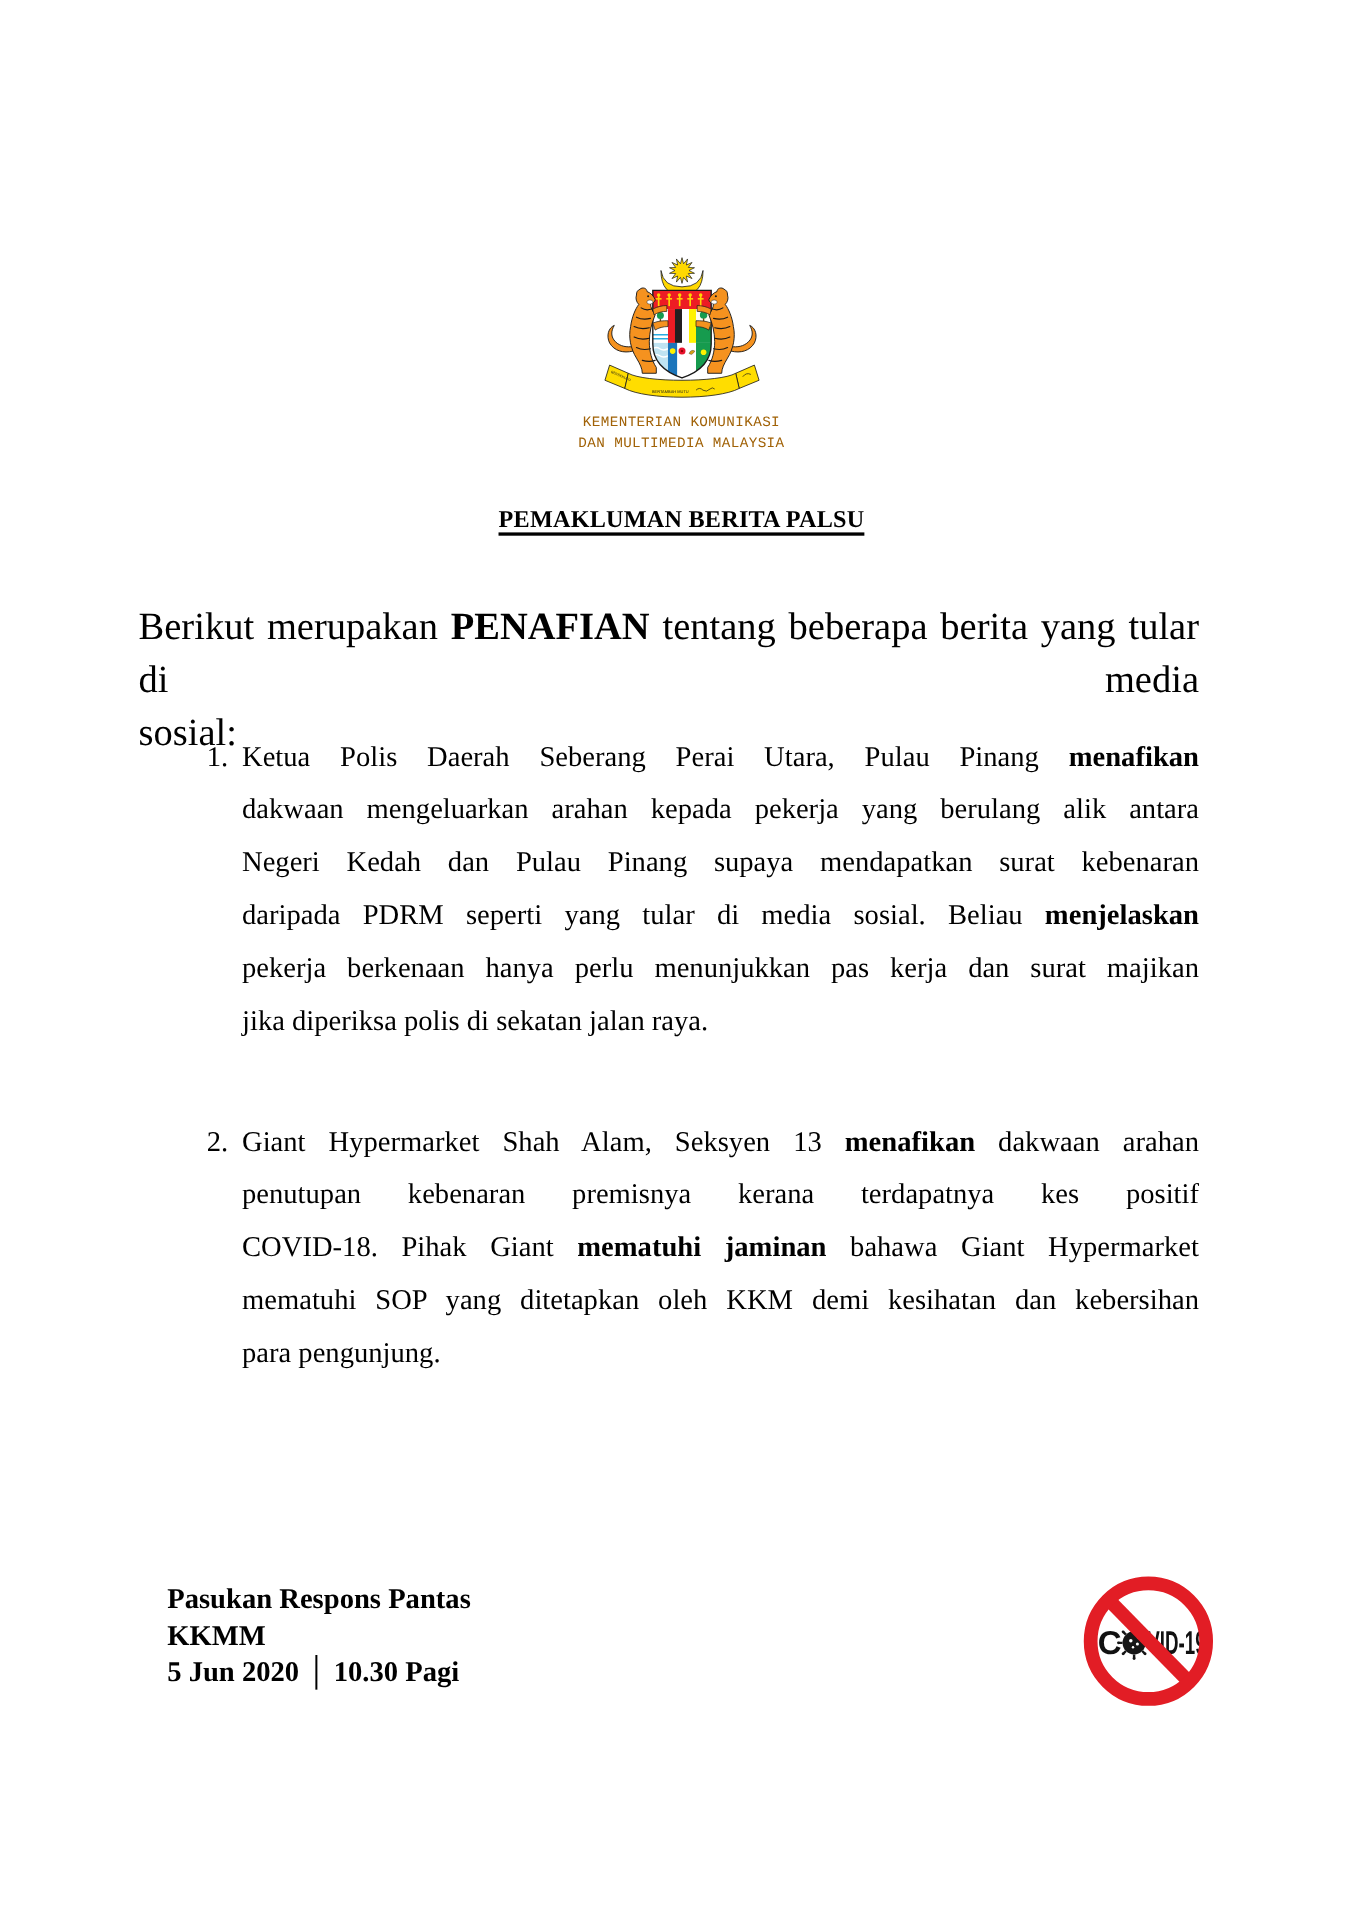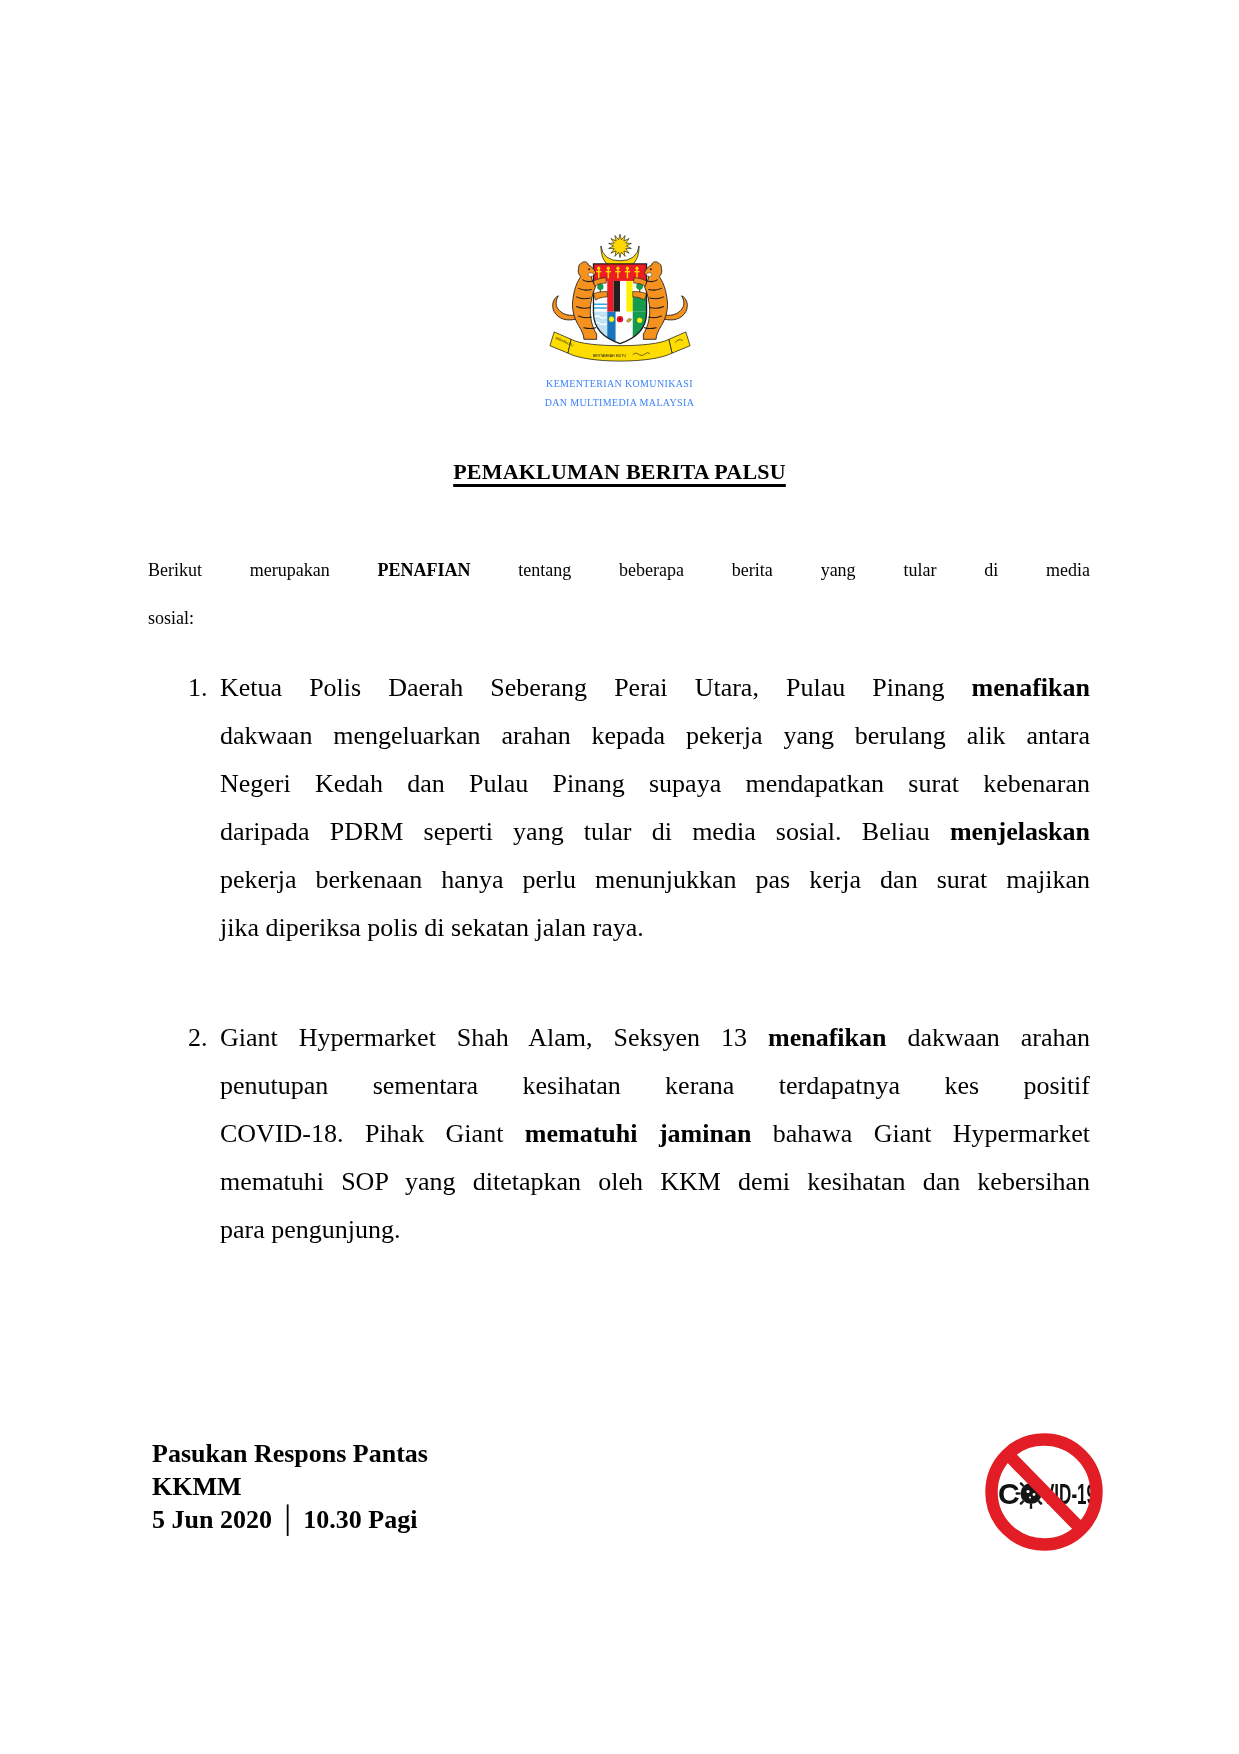--- a/index.html
+++ b/index.html
@@ -1,26 +1,26 @@
 <!DOCTYPE html>
 <html><head>
 <meta charset="utf-8">
 <style>
   html,body{margin:0;padding:0;background:#fff;}
   body{width:1239px;height:1754px;position:relative;font-family:"Liberation Serif",serif;color:#000;overflow:hidden;}
   .abs{position:absolute;}
 
   #crest-wrap{left:50%;transform:translateX(-50%);top:230px;width:170px;height:138px;}
   #ministry{top:374px;left:0;width:100%;text-align:center;
-    font-family:Liberation Serif, serif;font-size:10px;line-height:19px;
-    color:#3b82f6;letter-spacing:.35px;}
+    font-family:Liberation Mono, monospace;font-size:13px;line-height:19px;
+    color:#a16207;letter-spacing:.35px;}
   #doc-title{top:459px;left:0;width:100%;text-align:center;font-size:22px;font-weight:bold;letter-spacing:.2px;}
   #doc-title .ul{text-decoration:underline;text-decoration-thickness:2.5px;text-underline-offset:5px;}
 
-  .para{left:148px;right:149px;font-size:18px;line-height:48px;}
+  .para{left:126px;right:149px;font-size:35px;line-height:48px;}
   #intro{top:546px;}
   .jline{text-align:justify;text-align-last:justify;}
   .jline.last{text-align-last:left;}
 
   .list-item{left:134px;right:149px;font-size:26px;line-height:48px;padding-left:86px;}
   .list-item .num{position:absolute;left:54px;top:0;}
   #item1{top:664px;}
   #item2{top:1014px;}
 
   #signature{left:152px;top:1437px;font-size:26px;line-height:33px;font-weight:bold;}
@@ -146,21 +146,21 @@
       <div class="jline"><span>daripada PDRM seperti yang tular di media sosial. Beliau </span><b>menjelaskan</b></div>
       <div class="jline"><span>pekerja berkenaan hanya perlu menunjukkan pas kerja dan surat majikan</span></div>
       <div class="jline last"><span>jika diperiksa polis di sekatan jalan raya.</span></div>
     </div>
 </div>
 
 <div class="abs list-item" id="item2">
   <span class="num">2.</span>
   <div>
       <div class="jline"><span>Giant Hypermarket Shah Alam, Seksyen 13 </span><b>menafikan</b><span> dakwaan arahan</span></div>
-      <div class="jline"><span>penutupan sementara kesihatan kerana terdapatnya kes positif</span></div>
+      <div class="jline"><span>penutupan kebenaran premisnya kerana terdapatnya kes positif</span></div>
       <div class="jline"><span>COVID-18. Pihak Giant </span><b>mematuhi jaminan</b><span> bahawa Giant Hypermarket</span></div>
       <div class="jline"><span>mematuhi SOP yang ditetapkan oleh KKM demi kesihatan dan kebersihan</span></div>
       <div class="jline last"><span>para pengunjung.</span></div>
     </div>
 </div>
 
 <div class="abs" id="signature">
   <div>Pasukan Respons Pantas</div>
   <div>KKMM</div>
   <div>5 Jun 2020 │ 10.30 Pagi</div>

